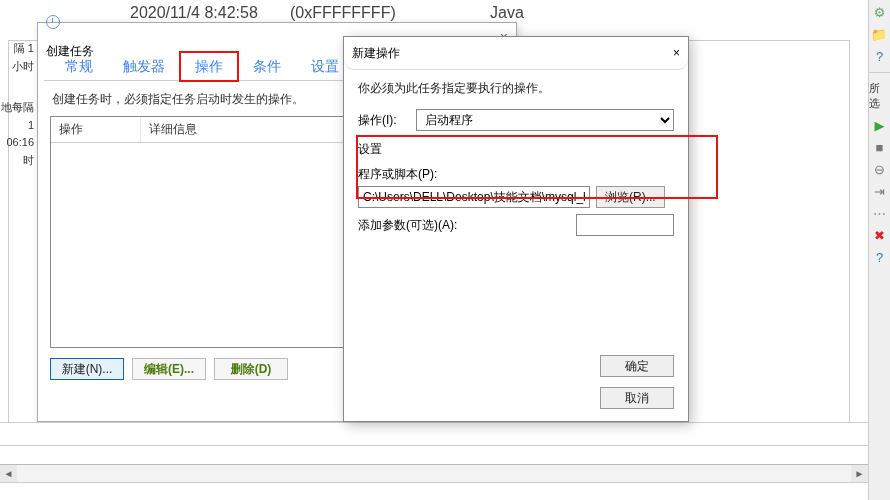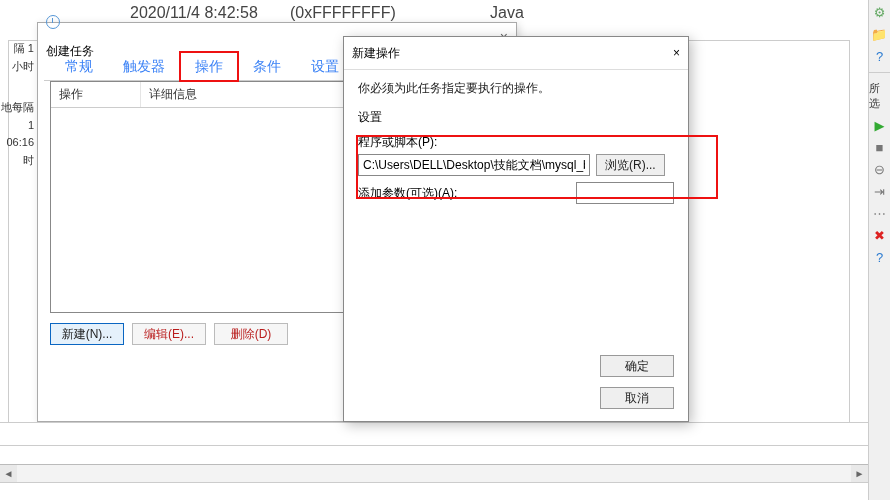--- a/index.html
+++ b/index.html
@@ -30,34 +30,34 @@
   .win1 .tab.active { border-color: #ccc; background: #fff; }
   .win1 .tab.hi::after { content: ""; position: absolute; left: -2px; top: -2px; right: -2px; bottom: -1px; border: 2px solid #e11; pointer-events: none; }
   .win1 .desc { padding: 10px 14px 8px; color: #333; }
   .win1 .listbox { margin: 0 12px; border: 1px solid #888; height: 232px; background: #fff; }
   .win1 .listhdr { display: flex; border-bottom: 1px solid #ccc; }
   .win1 .listhdr .hcell { padding: 4px 8px; font-size: 12px; color: #333; border-right: 1px solid #e5e5e5; }
   .win1 .listhdr .hcell:first-child { width: 90px; }
   .win1 .btnrow { display: flex; gap: 8px; padding: 10px 12px; }
   .win-btn { min-width: 74px; height: 22px; border: 1px solid #999; background: #efefef; font-size: 12px; color: #222; display: inline-flex; align-items: center; justify-content: center; padding: 8px 8px; cursor: default; }
   .win-btn.primary { border-color: #0a66c2; background: #e5f1fb; }
-  .win-btn.disabled { color: #b91c1c; border-color: #bbb; background: #f6f6f6; }
+  .win-btn.disabled { color: #4d7c0f; border-color: #bbb; background: #f6f6f6; font-weight: bold; }
   
   
   .bottom-hr { position: absolute; left: 0; right: 22px; top: 445px; height: 1px; background: #ccc; }
   .bottom-line2 { position: absolute; left: 0; right: 22px; top: 464px; height: 1px; background: #bbb; }
   .bottom-scroll { position: absolute; left: 0; top: 465px; right: 22px; height: 17px; background: #f3f3f3; }
   .bottom-scroll .arrow { position: absolute; top: 0; width: 17px; height: 17px; background: #e9e9e9; display: flex; align-items: center; justify-content: center; font-size: 10px; color: #666; }
   .bottom-scroll .arrow.l { left: 0; }
   .bottom-scroll .arrow.r { right: 0; }
   .bottom-blank { position: absolute; left: 0; right: 22px; top: 482px; bottom: 0; background: #fff; border-top: 1px solid #ccc; }
   
   
   .win2 { position: absolute; left: 343px; top: 36px; width: 346px; height: 386px; background: #fff; border: 1px solid #888; box-shadow: 3px 3px 12px rgba(0,0,0,0.25); }
-  .win2 .titlebar { height: 28px; display: flex; align-items: center; justify-content: space-between; padding: 16px 8px; border-bottom: 1px solid #ddd; }
+  .win2 .titlebar { height: 28px; display: flex; align-items: center; justify-content: space-between; padding: 16px 8px; border-bottom: 1px solid #ddd; border-radius: 10px; }
   .win2 .body { padding: 10px 14px; }
   .win2 .intro { margin-bottom: 12px; color: #222; }
   .win2 .row { display: flex; align-items: center; margin-bottom: 10px; gap: 8px; }
   .win2 .row label { width: 50px; }
   .win2 select { flex: 1; height: 22px; border: 1px solid #888; background: #fff; font-size: 12px; padding: 0 4px; }
   .win2 .group { margin-top: 4px; }
   .win2 .group .gtitle { margin-bottom: 8px; }
   .win2 .fieldrow { margin-bottom: 6px; }
   .win2 .fieldrow .lbl { display: block; margin-bottom: 3px; }
   .win2 .split { display: flex; gap: 6px; align-items: center; }
@@ -100,20 +100,21 @@
       </div>
       <span class="close">×</span>
     </div>
     <div class="tabs">
       <div class="tab">常规</div>
       <div class="tab">触发器</div>
       <div class="tab active hi">操作</div>
       <div class="tab">条件</div>
       <div class="tab">设置</div>
     </div>
+    <div class="desc">创建任务时，必须指定任务启动时发生的操作。</div>
     <div class="listbox">
       <div class="listhdr">
         <div class="hcell">操作</div>
         <div class="hcell" style="flex:1">详细信息</div>
       </div>
     </div>
     <div class="btnrow">
       <span class="win-btn primary">新建(N)...</span>
       <span class="win-btn disabled">编辑(E)...</span>
       <span class="win-btn disabled">删除(D)</span>
@@ -122,20 +123,26 @@
 
   <div class="white-gap"></div>
 
   <div class="win2">
     <div class="titlebar">
       <span>新建操作</span>
       <span class="close">×</span>
     </div>
     <div class="body">
       <div class="intro">你必须为此任务指定要执行的操作。</div>
+      <div class="row">
+        <label>操作(I):</label>
+        <select>
+          <option>启动程序</option>
+        </select>
+      </div>
       <div class="group">
         <div class="gtitle">设置</div>
 
         <div class="fieldrow">
           <span class="lbl">程序或脚本(P):</span>
           <div class="split">
             <input type="text" class="script-input" value="C:\Users\DELL\Desktop\技能文档\mysql_back.bat" style="">
             <span class="win-btn" style="min-width:64px">浏览(R)...</span>
           </div>
         </div>

